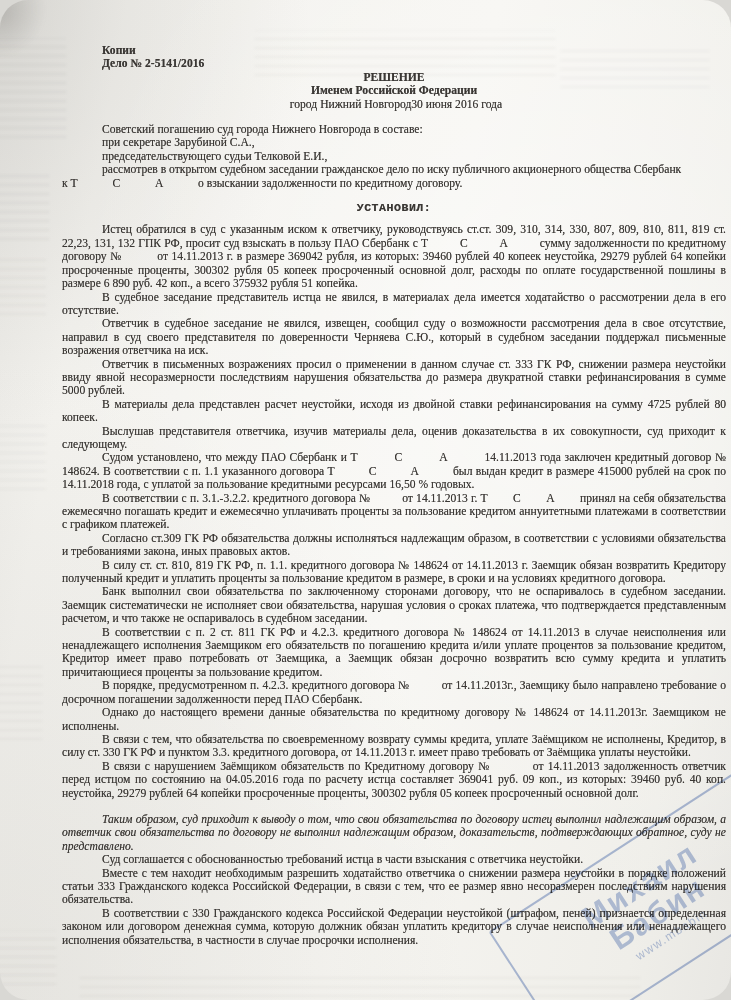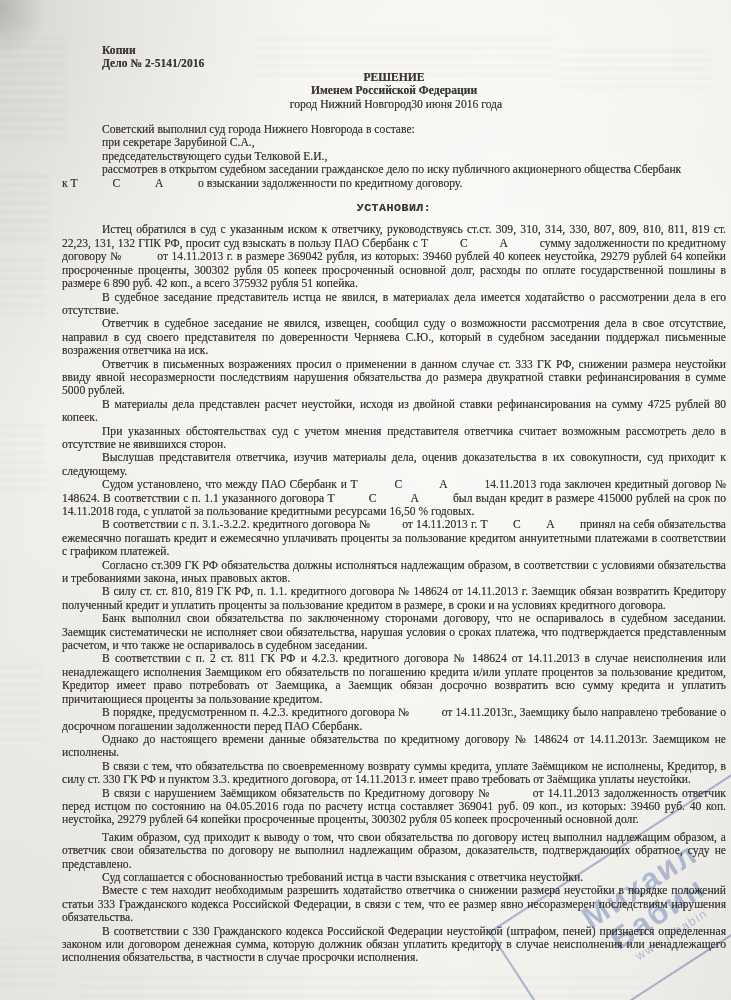--- a/index.html
+++ b/index.html
@@ -6,30 +6,31 @@
   .page{
     position:relative;width:731px;height:1000px;overflow:hidden;margin:0 auto;
     background:
       radial-gradient(ellipse at 75% 35%, rgba(255,255,255,0.55), rgba(255,255,255,0) 62%),
       radial-gradient(ellipse at 0% 100%, rgba(190,188,182,0.28), rgba(190,188,182,0) 45%),
       radial-gradient(ellipse at 0% 0%, rgba(175,173,168,0.30), rgba(175,173,168,0) 30%),
       linear-gradient(100deg,#e7e6e2 0%,#f3f2ee 14%,#f6f5f1 55%,#efeee9 88%,#e8e7e3 100%);
     font-family:"Liberation Serif", serif;
     font-size:11.6px;line-height:13.4px;color:#3a3734;
     text-shadow:0 0 0.5px rgba(58,55,52,0.65);
+    border-radius:28px;
   }
   .content{position:absolute;left:62px;right:5px;top:44px;}
   .bold{font-weight:bold;}
   .hdr{margin-left:40px;}
   .center{text-align:center;}
   .cityrow{display:flex;justify-content:center;margin-left:40px;padding-right:36px;}
   .court-block{margin-top:12px;}
   .heading{margin-top:11px;margin-bottom:9px;font-weight:bold;text-align:center;letter-spacing:0.5px;font-family:Liberation Mono, monospace;}
   .para{margin:0;text-align:justify;text-indent:40px;}
-  .gap-above{margin-top:4px;}
+  .gap-above{margin-top:13px;font-style:italic;}
   
   .smudge{
     position:absolute;pointer-events:none;filter:blur(1.6px);opacity:0.8;
     background:repeating-linear-gradient(0deg, rgba(128,126,121,0.13) 0 2px, rgba(128,126,121,0) 2px 9px);
   }
   .s1{left:-8px;top:38px;width:74px;height:100px;}
   .s2{left:-6px;top:170px;width:55px;height:70px;}
   .s3{left:-4px;top:255px;width:50px;height:60px;opacity:0.6;}
   .s4{left:-6px;top:420px;width:52px;height:70px;opacity:0.55;}
   .s5{left:255px;top:30px;width:300px;height:46px;opacity:0.5;}
@@ -78,35 +79,34 @@
 
     <div class="center bold">РЕШЕНИЕ</div>
     <div class="center bold">Именем Российской Федерации</div>
 
     <div class="cityrow">
       <span>город Нижний Новгород</span>
       <span>30 июня 2016 года</span>
     </div>
 
     <div class="court-block">
-      <div class="hdr">Советский выполнил суд города Нижнего Новгорода в составе:</div>
+      <div class="hdr">Советский погашению суд города Нижнего Новгорода в составе:</div>
       <div class="hdr">при секретаре Зарубиной С.А.,</div>
       <div class="hdr">председательствующего судьи Телковой Е.И.,</div>
       <div class="hdr">рассмотрев в открытом судебном заседании гражданское дело по иску публичного  акционерного общества Сбербанк</div>
       <div>к Т&nbsp;&nbsp;&nbsp;&nbsp;&nbsp;&nbsp;&nbsp;&nbsp;&nbsp;&nbsp;&nbsp;&nbsp;С&nbsp;&nbsp;&nbsp;&nbsp;&nbsp;&nbsp;&nbsp;&nbsp;&nbsp;&nbsp;&nbsp;&nbsp;А&nbsp;&nbsp;&nbsp;&nbsp;&nbsp;&nbsp;&nbsp;&nbsp;&nbsp;&nbsp;&nbsp;&nbsp;о взыскании задолженности по кредитному договору.</div>
     </div>
 
     <div class="heading">УСТАНОВИЛ:</div>
 
     <p class="para">Истец обратился в суд с указанным иском к ответчику, руководствуясь ст.ст. 309, 310, 314, 330, 807, 809, 810, 811, 819 ст. 22,23, 131, 132 ГПК РФ, просит суд взыскать в пользу ПАО Сбербанк с Т&nbsp;&nbsp;&nbsp;&nbsp;&nbsp;&nbsp;&nbsp;&nbsp;&nbsp;&nbsp;С&nbsp;&nbsp;&nbsp;&nbsp;&nbsp;&nbsp;&nbsp;&nbsp;&nbsp;&nbsp;А&nbsp;&nbsp;&nbsp;&nbsp;&nbsp;&nbsp;&nbsp;&nbsp;&nbsp;&nbsp;сумму задолженности по кредитному договору №&nbsp;&nbsp;&nbsp;&nbsp;&nbsp;&nbsp;&nbsp;&nbsp;&nbsp;&nbsp;от 14.11.2013 г. в размере 369042 рубля, из которых: 39460 рублей 40 копеек неустойка, 29279 рублей 64 копейки просроченные проценты, 300302 рубля 05 копеек просроченный основной долг, расходы по оплате государственной пошлины в размере 6 890 руб. 42 коп., а всего 375932 рубля 51 копейка.</p>
     <p class="para">В судебное заседание представитель истца не явился, в материалах дела имеется ходатайство о рассмотрении дела в его отсутствие.</p>
     <p class="para">Ответчик в судебное заседание не явился, извещен, сообщил суду о возможности рассмотрения дела в свое отсутствие, направил в суд своего представителя по доверенности Черняева С.Ю., который в судебном заседании поддержал письменные возражения ответчика на иск.</p>
     <p class="para">Ответчик в письменных возражениях просил о применении в данном случае ст. 333 ГК РФ, снижении размера неустойки ввиду явной несоразмерности последствиям нарушения  обязательства до размера двукратной ставки рефинансирования в сумме 5000 рублей.</p>
     <p class="para">В материалы дела представлен расчет неустойки, исходя из двойной ставки рефинансирования на сумму 4725 рублей 80 копеек.</p>
-    <p class="para">При указанных обстоятельствах суд с учетом мнения представителя ответчика считает возможным рассмотреть дело в отсутствие не явившихся сторон.</p>
     <p class="para">Выслушав представителя ответчика, изучив материалы дела, оценив доказательства в их совокупности, суд приходит к следующему.</p>
     <p class="para">Судом установлено, что  между  ПАО Сбербанк и Т&nbsp;&nbsp;&nbsp;&nbsp;&nbsp;&nbsp;&nbsp;&nbsp;&nbsp;&nbsp;С&nbsp;&nbsp;&nbsp;&nbsp;&nbsp;&nbsp;&nbsp;&nbsp;&nbsp;&nbsp;А&nbsp;&nbsp;&nbsp;&nbsp;&nbsp;&nbsp;&nbsp;&nbsp;&nbsp;&nbsp;14.11.2013 года заключен кредитный договор № 148624. В соответствии с п. 1.1 указанного договора Т&nbsp;&nbsp;&nbsp;&nbsp;&nbsp;&nbsp;&nbsp;&nbsp;&nbsp;&nbsp;С&nbsp;&nbsp;&nbsp;&nbsp;&nbsp;&nbsp;&nbsp;&nbsp;&nbsp;&nbsp;А&nbsp;&nbsp;&nbsp;&nbsp;&nbsp;&nbsp;&nbsp;&nbsp;&nbsp;&nbsp;был выдан кредит в размере 415000 рублей на срок по 14.11.2018 года, с уплатой за пользование кредитными ресурсами 16,50 % годовых.</p>
     <p class="para">В соответствии с п. 3.1.-3.2.2. кредитного договора №&nbsp;&nbsp;&nbsp;&nbsp;&nbsp;&nbsp;&nbsp;&nbsp;&nbsp;&nbsp;от 14.11.2013 г. Т&nbsp;&nbsp;&nbsp;&nbsp;&nbsp;&nbsp;&nbsp;&nbsp;С&nbsp;&nbsp;&nbsp;&nbsp;&nbsp;&nbsp;&nbsp;&nbsp;А&nbsp;&nbsp;&nbsp;&nbsp;&nbsp;&nbsp;&nbsp;&nbsp;принял на себя обязательства ежемесячно погашать кредит и ежемесячно уплачивать проценты за пользование кредитом аннуитетными платежами в соответствии с графиком платежей.</p>
     <p class="para">Согласно ст.309 ГК РФ обязательства должны исполняться надлежащим образом, в соответствии с условиями обязательства и требованиями закона, иных правовых актов.</p>
     <p class="para">В силу ст. ст. 810, 819 ГК РФ, п. 1.1. кредитного договора № 148624 от 14.11.2013 г. Заемщик обязан возвратить Кредитору полученный кредит и уплатить проценты за пользование кредитом в размере, в сроки и на условиях кредитного договора.</p>
     <p class="para">Банк выполнил свои обязательства по заключенному сторонами договору, что не оспаривалось в судебном заседании. Заемщик систематически не исполняет свои обязательства, нарушая условия о сроках платежа, что подтверждается представленным расчетом, и что также не оспаривалось в судебном заседании.</p>
     <p class="para">В соответствии с п. 2 ст. 811 ГК РФ и 4.2.3. кредитного договора № 148624 от 14.11.2013 в случае неисполнения или ненадлежащего исполнения Заемщиком его обязательств по погашению кредита и/или уплате процентов за пользование кредитом, Кредитор имеет право потребовать от Заемщика, а Заемщик обязан досрочно возвратить всю сумму кредита и уплатить причитающиеся проценты за пользование кредитом.</p>
     <p class="para">В порядке, предусмотренном п. 4.2.3. кредитного договора №&nbsp;&nbsp;&nbsp;&nbsp;&nbsp;&nbsp;&nbsp;&nbsp;&nbsp;&nbsp;от 14.11.2013г., Заемщику было направлено требование о досрочном погашении задолженности перед ПАО Сбербанк.</p>
     <p class="para">Однако до настоящего времени данные обязательства по кредитному договору № 148624 от 14.11.2013г. Заемщиком не исполнены.</p>
     <p class="para">В связи с тем, что обязательства по своевременному возврату суммы кредита, уплате Заёмщиком не исполнены, Кредитор, в силу ст. 330 ГК РФ и пунктом 3.3. кредитного договора, от 14.11.2013 г. имеет право требовать от Заёмщика уплаты неустойки.</p>

